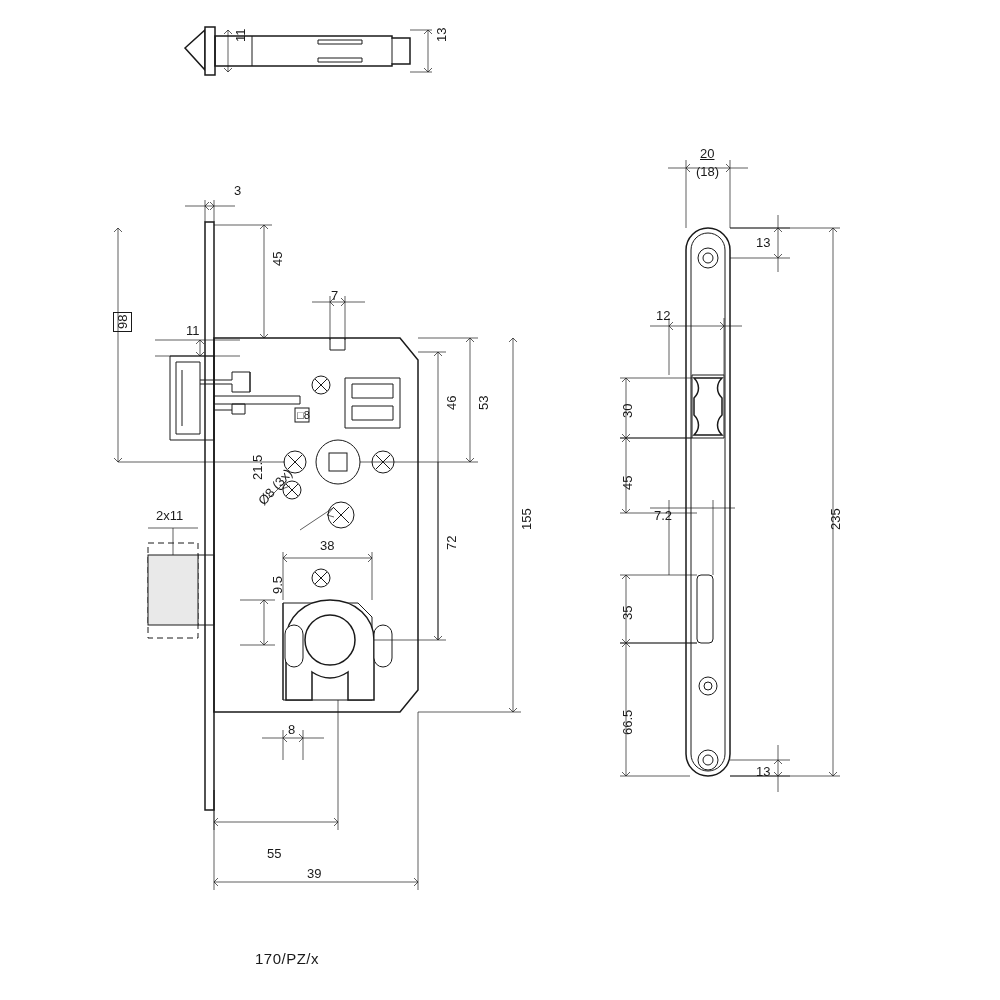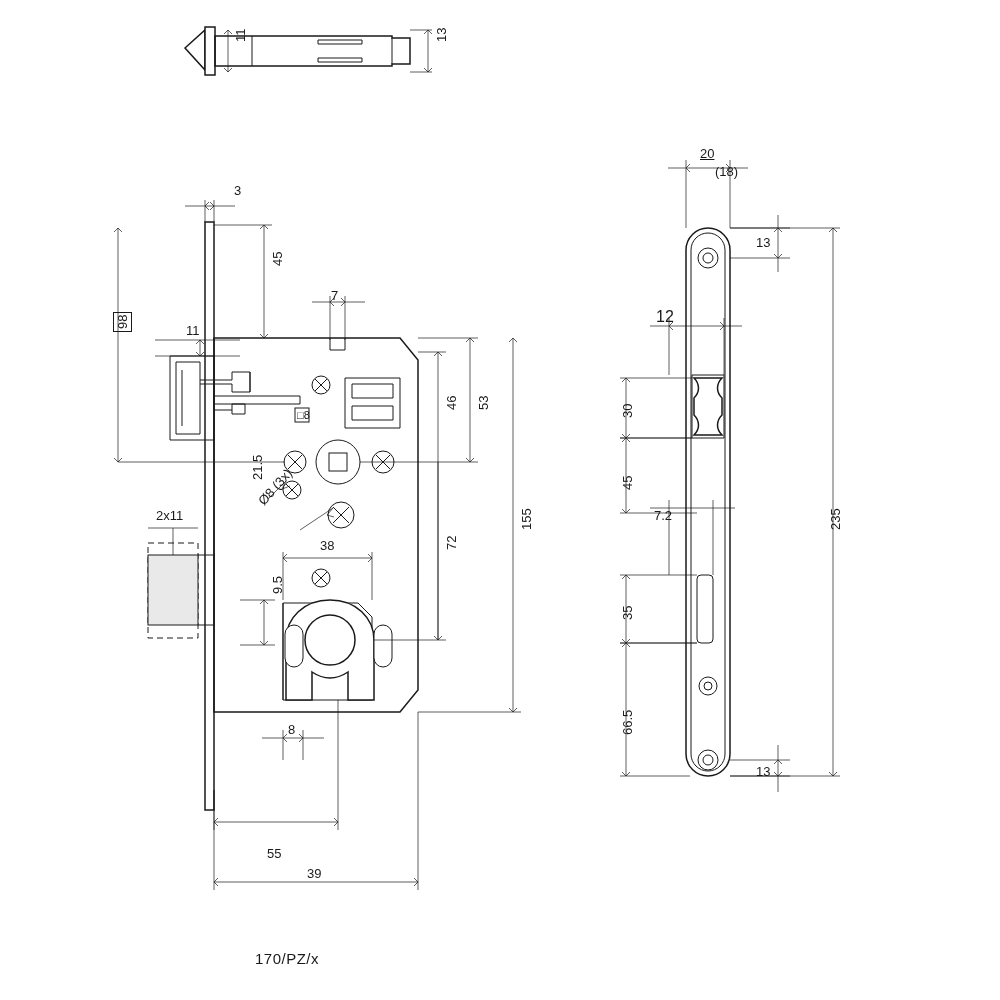--- a/index.html
+++ b/index.html
@@ -277,23 +277,23 @@
 <div style="position:absolute;left:156px;top:508px;font-size:13px;">2x11</div>
 <div style="position:absolute;left:320px;top:538px;font-size:13px;">38</div>
 <div style="position:absolute;left:270px;top:594px;font-size:13px;transform:rotate(-90deg);transform-origin:left top;">9.5</div>
 <div style="position:absolute;left:444px;top:550px;font-size:13px;transform:rotate(-90deg);transform-origin:left top;">72</div>
 <div style="position:absolute;left:519px;top:530px;font-size:13px;transform:rotate(-90deg);transform-origin:left top;">155</div>
 <div style="position:absolute;left:288px;top:722px;font-size:13px;">8</div>
 <div style="position:absolute;left:267px;top:806px;font-size:13px;margin-top:40px;">55</div>
 <div style="position:absolute;left:307px;top:866px;font-size:13px;">39</div>
 
 <div style="position:absolute;left:700px;top:146px;font-size:13px;text-decoration:underline;">20</div>
-<div style="position:absolute;left:696px;top:164px;font-size:13px;margin-left:19px;">(18)</div>
+<div style="position:absolute;left:696px;top:164px;font-size:13px;">(18)</div>
 <div style="position:absolute;left:756px;top:235px;font-size:13px;">13</div>
-<div style="position:absolute;left:656px;top:308px;font-size:16px;text-align:center;">12</div>
+<div style="position:absolute;left:656px;top:308px;font-size:13px;text-align:center;">12</div>
 <div style="position:absolute;left:620px;top:418px;font-size:13px;transform:rotate(-90deg);transform-origin:left top;">30</div>
 <div style="position:absolute;left:620px;top:490px;font-size:13px;transform:rotate(-90deg);transform-origin:left top;">45</div>
 <div style="position:absolute;left:654px;top:508px;font-size:13px;">7.2</div>
 <div style="position:absolute;left:620px;top:620px;font-size:13px;transform:rotate(-90deg);transform-origin:left top;">35</div>
 <div style="position:absolute;left:620px;top:735px;font-size:13px;transform:rotate(-90deg);transform-origin:left top;">66.5</div>
 <div style="position:absolute;left:756px;top:764px;font-size:13px;">13</div>
 <div style="position:absolute;left:828px;top:530px;font-size:13px;transform:rotate(-90deg);transform-origin:left top;">235</div>
 
 <div style="position:absolute;left:255px;top:950px;font-size:15px;letter-spacing:0.5px;">170/PZ/x</div>
 

